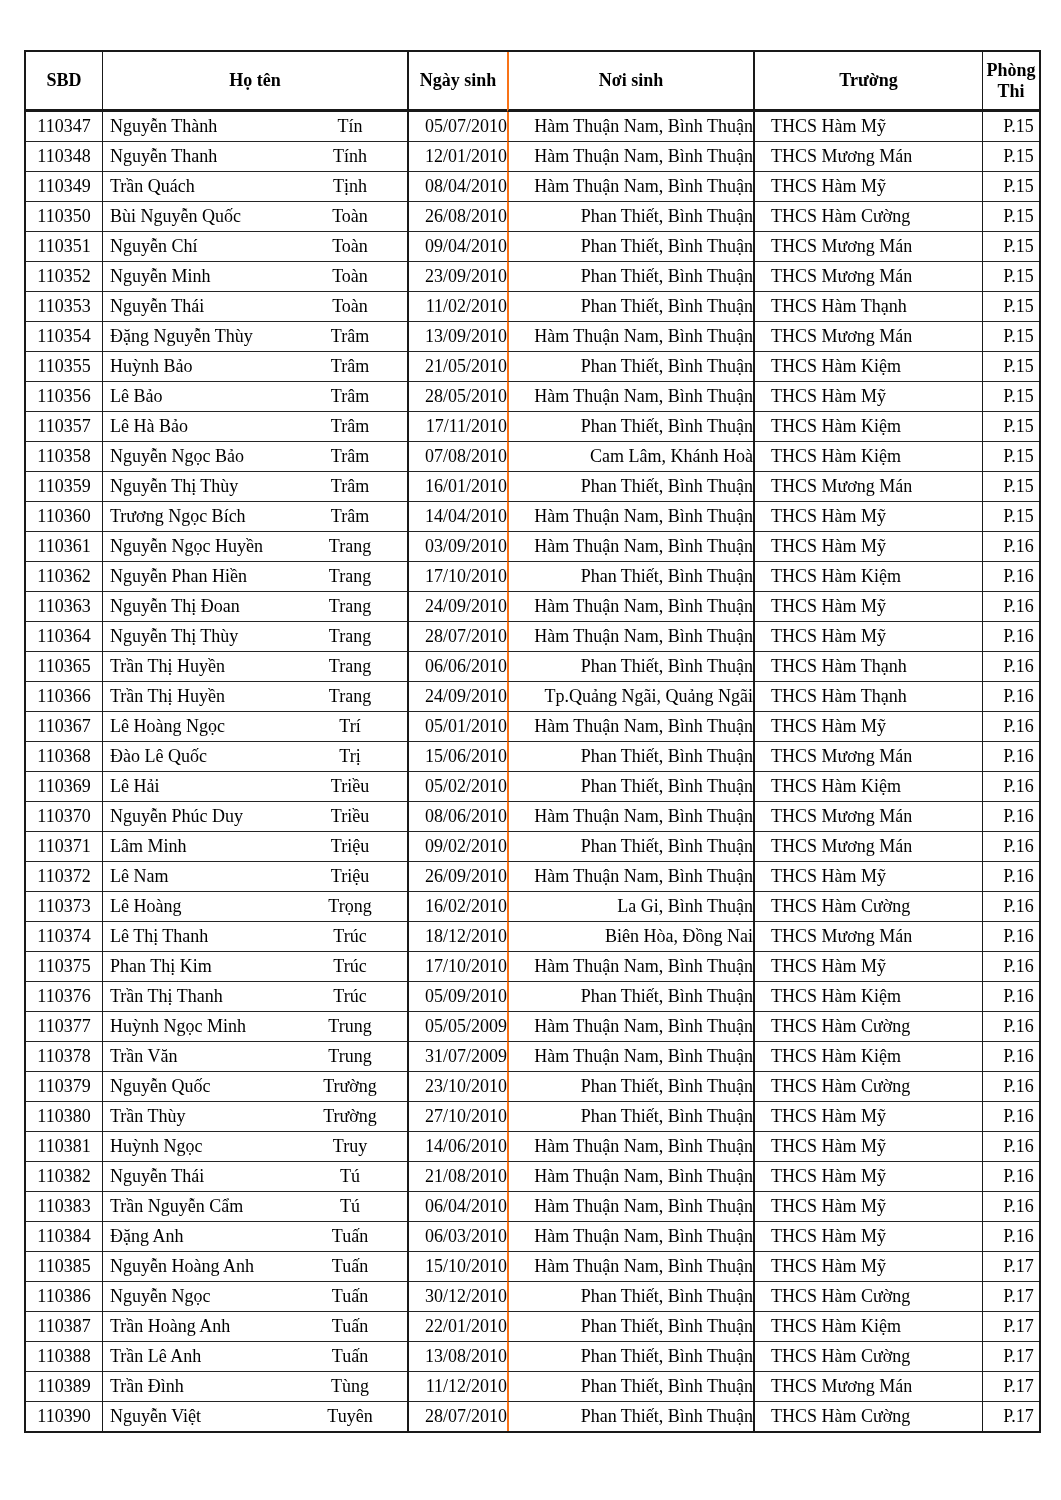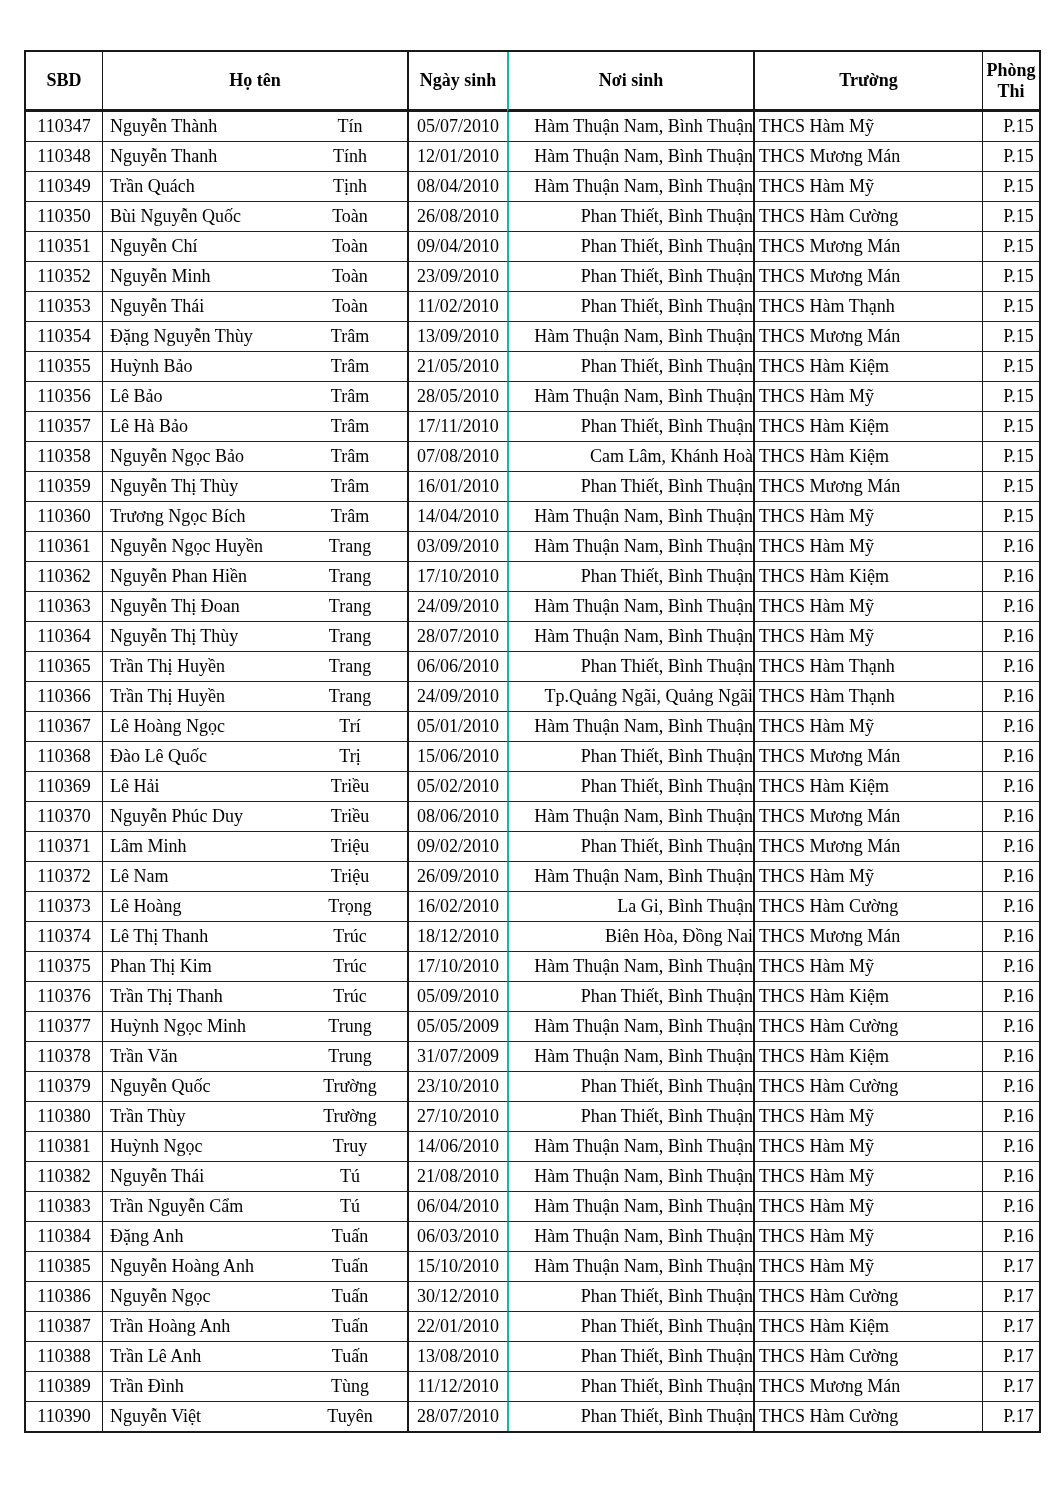--- a/index.html
+++ b/index.html
@@ -36,31 +36,31 @@
     height:29px;
     font-size:18px;line-height:1.1;
     vertical-align:middle;
     padding:0;
     white-space:nowrap;overflow:hidden;
   }
   tbody tr:not(:first-child) td{border-top:1.5px solid #242424;}
 
   th.h-name, td.c-name {border-left:1px solid #191919;}
   th.h-dob,  td.c-dob  {border-left:2px solid #191919;}
-  th.h-place,td.c-place{border-left:2px solid #14b8a6;}
+  th.h-place,td.c-place{border-left:2px solid #f97316;}
   th.h-school,td.c-school{border-left:2px solid #191919;}
   th.h-room, td.c-room {border-left:1.5px solid #191919;}
 
   td.c-sbd{text-align:center;}
   td.c-name .name-wrap{display:flex;align-items:flex-start;}
   td.c-name .fam{flex:1;padding-left:7px;overflow:hidden;}
   td.c-name .given{width:100px;margin-right:7px;text-align:center;}
-  td.c-dob{text-align:center;}
+  td.c-dob{text-align:right;}
   td.c-place{text-align:right;padding-left:7px;}
-  td.c-school{text-align:left;padding-left:4px;margin-left:40px;}
+  td.c-school{text-align:left;padding-left:16px;margin-left:40px;}
   td.c-room{text-align:center;padding-left:15px;}
 </style>
 </head>
 <body>
 
 <div class="sheet">
   <table class="roster">
     <colgroup>
       <col class="w-sbd">
       <col class="w-name">

